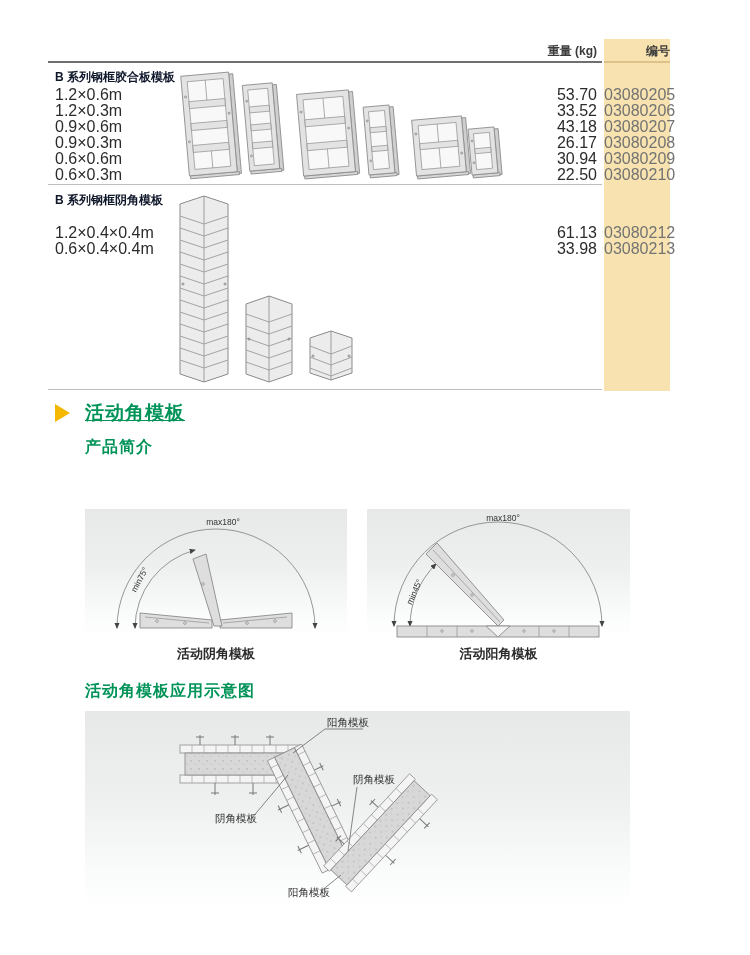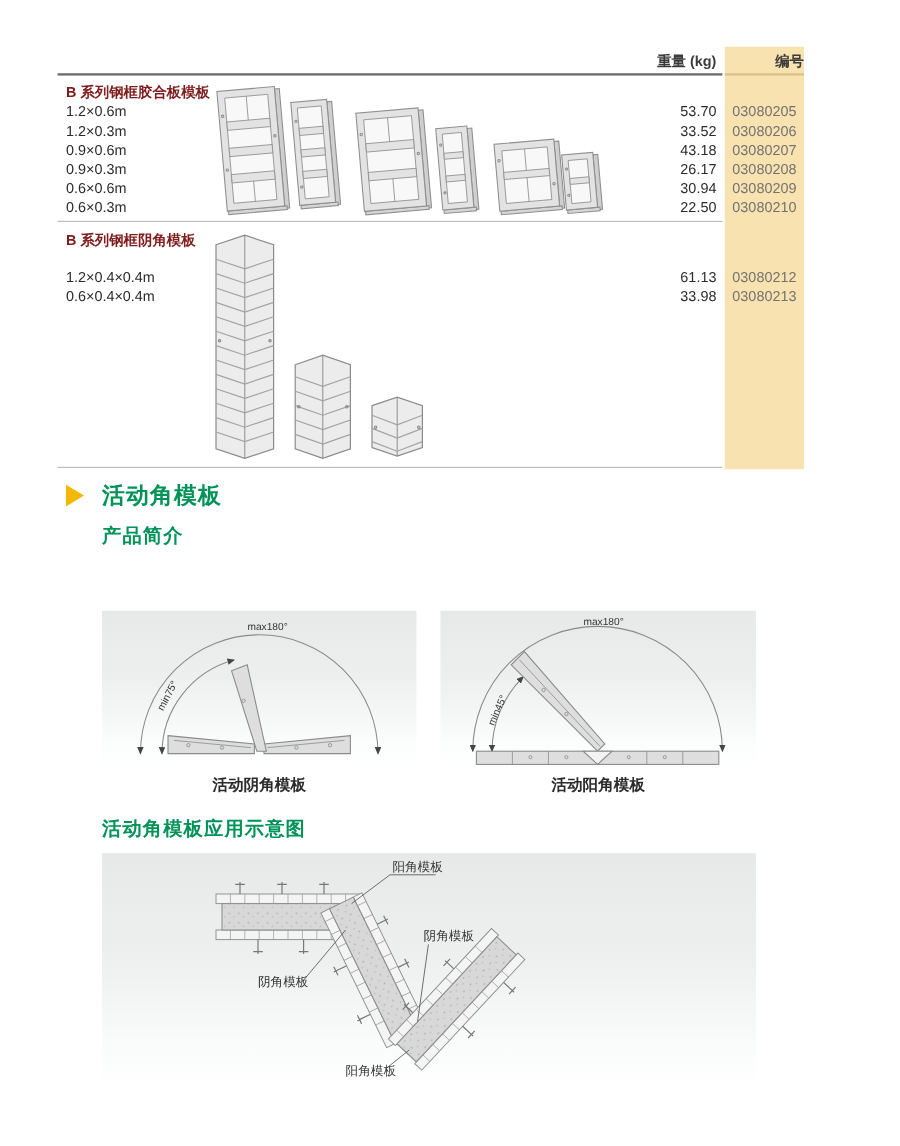--- a/index.html
+++ b/index.html
@@ -7,33 +7,33 @@
   #page{position:relative;width:750px;height:955px;background:#fff;overflow:hidden;}
 
   
   .beige-col{position:absolute;left:604px;top:39px;width:66px;height:352px;background:#f8e3b0;}
   .beige-col-line{position:absolute;left:604px;top:61px;width:66px;height:2px;background:#dec189;}
   .thead{position:absolute;top:43px;left:0;width:750px;height:16px;font-size:12px;font-weight:bold;color:#3a3a3a;}
   .thead .wt-h{position:absolute;left:470px;width:127px;text-align:right;}
   .thead .code-h{position:absolute;left:604px;width:66px;text-align:right;}
   .rule-dark{position:absolute;left:48px;width:554px;height:2px;background:#6f6f6f;}
   .rule-light{position:absolute;left:48px;width:554px;height:1px;background:#bdbdbd;}
-  .sec-title{position:absolute;left:55px;height:15px;font-size:12px;font-weight:bold;color:#7f1d1d;white-space:nowrap;}
-  .trow{position:absolute;left:0;width:750px;height:16px;font-size:12px;color:#2b2b2b;}
+  .sec-title{position:absolute;left:55px;height:15px;font-size:12px;font-weight:bold;color:#0f172a;white-space:nowrap;}
+  .trow{position:absolute;left:0;width:750px;height:16px;font-size:16px;color:#2b2b2b;}
   .trow .size{position:absolute;left:55px;white-space:nowrap;}
   .trow .wt{position:absolute;left:470px;width:127px;text-align:right;}
   .trow .code{position:absolute;left:604px;width:66px;text-align:center;color:#737373;}
 
   .art{position:absolute;}
 
   
   .tri{position:absolute;left:55px;top:404px;width:0;height:0;
        border-top:9px solid transparent;border-bottom:9px solid transparent;
        border-left:15px solid #f5b800;}
-  .h1-green{position:absolute;left:85px;top:400px;font-size:19px;font-weight:bold;color:#009358;letter-spacing:1px;}
+  .h1-green{position:absolute;left:85px;top:400px;font-size:19px;font-weight:bold;color:#009358;letter-spacing:1px;text-decoration:underline;}
   .h2-green{position:absolute;left:85px;font-size:16px;font-weight:bold;color:#009358;letter-spacing:1px;}
   .para{position:absolute;left:85px;top:462px;width:584px;font-size:12.5px;line-height:1.85;color:#222;text-indent:2em;text-align:justify;}
 
   
   .gbox{position:absolute;background:linear-gradient(180deg,#e7e8e8 0%,#eef0f0 45%,#fbfcfc 85%,#fff 100%);}
   .cap{position:absolute;height:16px;font-size:13px;font-weight:bold;color:#2b2b2b;text-align:center;}
 
   svg text{font-family:"Liberation Sans","DejaVu Sans",sans-serif;}
 </style>
 </head>

